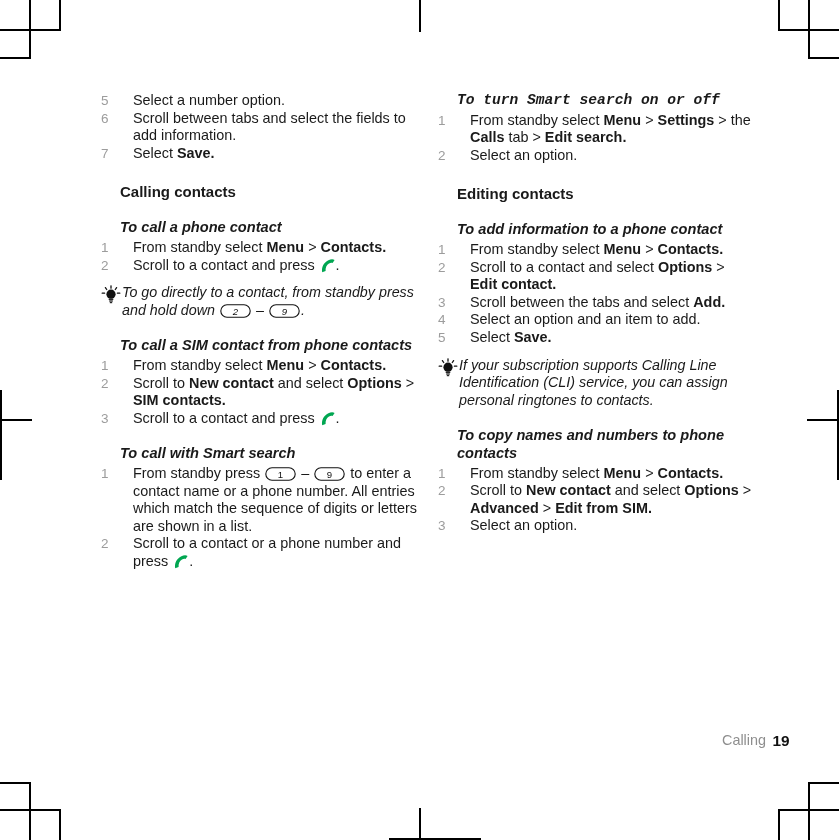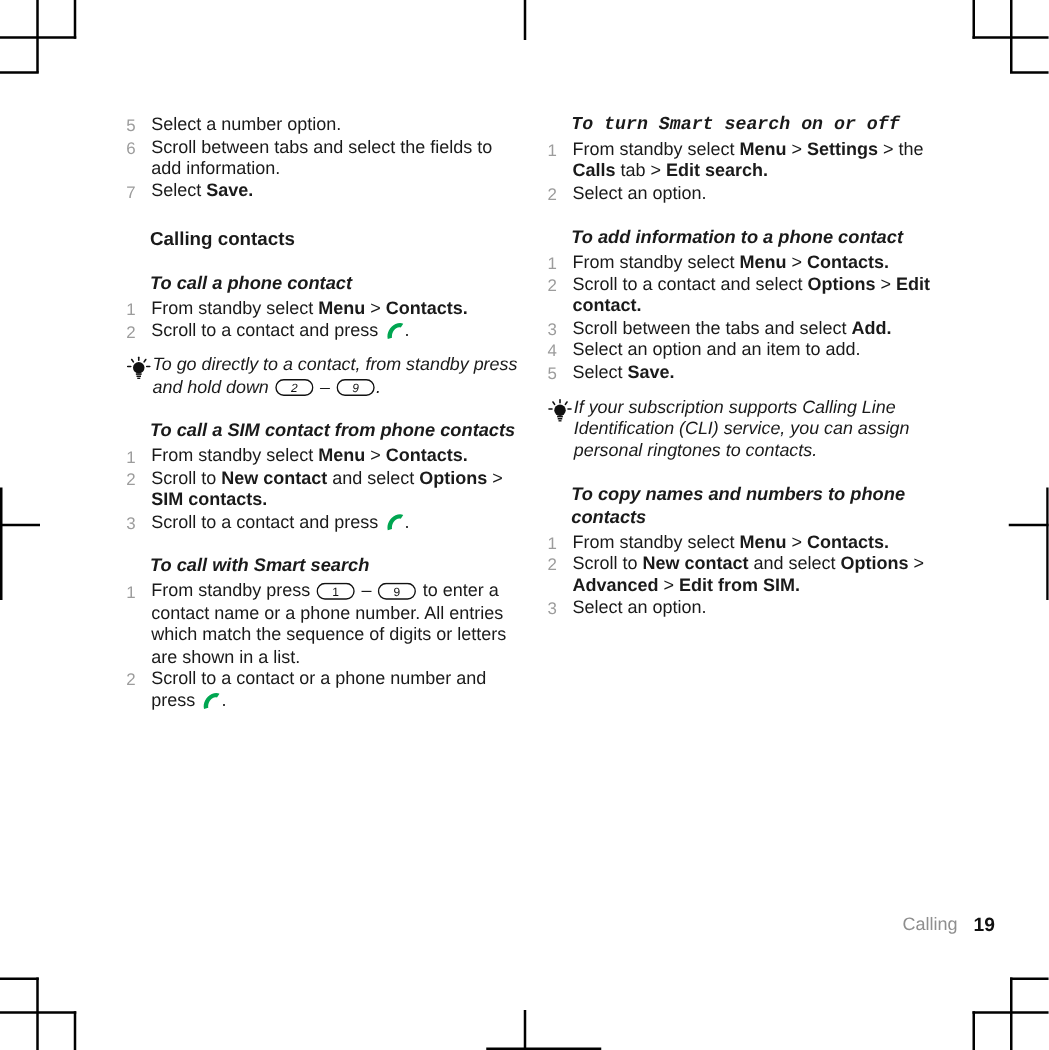--- a/index.html
+++ b/index.html
@@ -49,20 +49,21 @@
     color: #9c9c9c;
     font-size: 13.5px;
     line-height: 17.6px;
     text-align: left;
     padding-left: 1px;
   }
   .step-body {
     flex: 1 1 auto;
     font-size: 14.4px;
     line-height: 17.6px;
+    margin-left: 12px;
   }
   .step-body b { font-weight: bold; }
 
   
   .h-section {
     font-size: 15px;
     font-weight: bold;
     line-height: 18px;
     margin: 21px 0 0 20px;
   }
@@ -126,21 +127,21 @@
     text-align: right;
   }
   .footer-page {
     position: absolute;
     right: 59px;
     top: 0;
     width: 30px;
     font-size: 15.4px;
     font-weight: bold;
     color: #111;
-    text-align: right;
+    text-align: center;
   }
 </style>
 </head>
 <body>
 
 <div>
 
   <div class="crop" style="left:29px;top:0;width:2px;height:58px;"></div>
   <div class="crop" style="left:59px;top:0;width:2px;height:31px;"></div>
   <div class="crop" style="left:0;top:29px;width:61px;height:2px;"></div>
@@ -285,20 +286,21 @@
             <span class="step-num">1</span>
             <span class="step-body">From standby select <b>Menu</b> &gt; <b>Settings</b> &gt; the <b>Calls</b> tab &gt; <b>Edit search.</b></span>
           </div>
           <div class="step">
             <span class="step-num">2</span>
             <span class="step-body">Select an option.</span>
           </div>
         </div>
     </div>
 
+    <div class="h-section">Editing contacts</div>
 
     <div>
       <div class="h-task">To add information to a phone contact</div>
       <div class="proc">
           <div class="step">
             <span class="step-num">1</span>
             <span class="step-body">From standby select <b>Menu</b> &gt; <b>Contacts.</b></span>
           </div>
           <div class="step">
             <span class="step-num">2</span>

